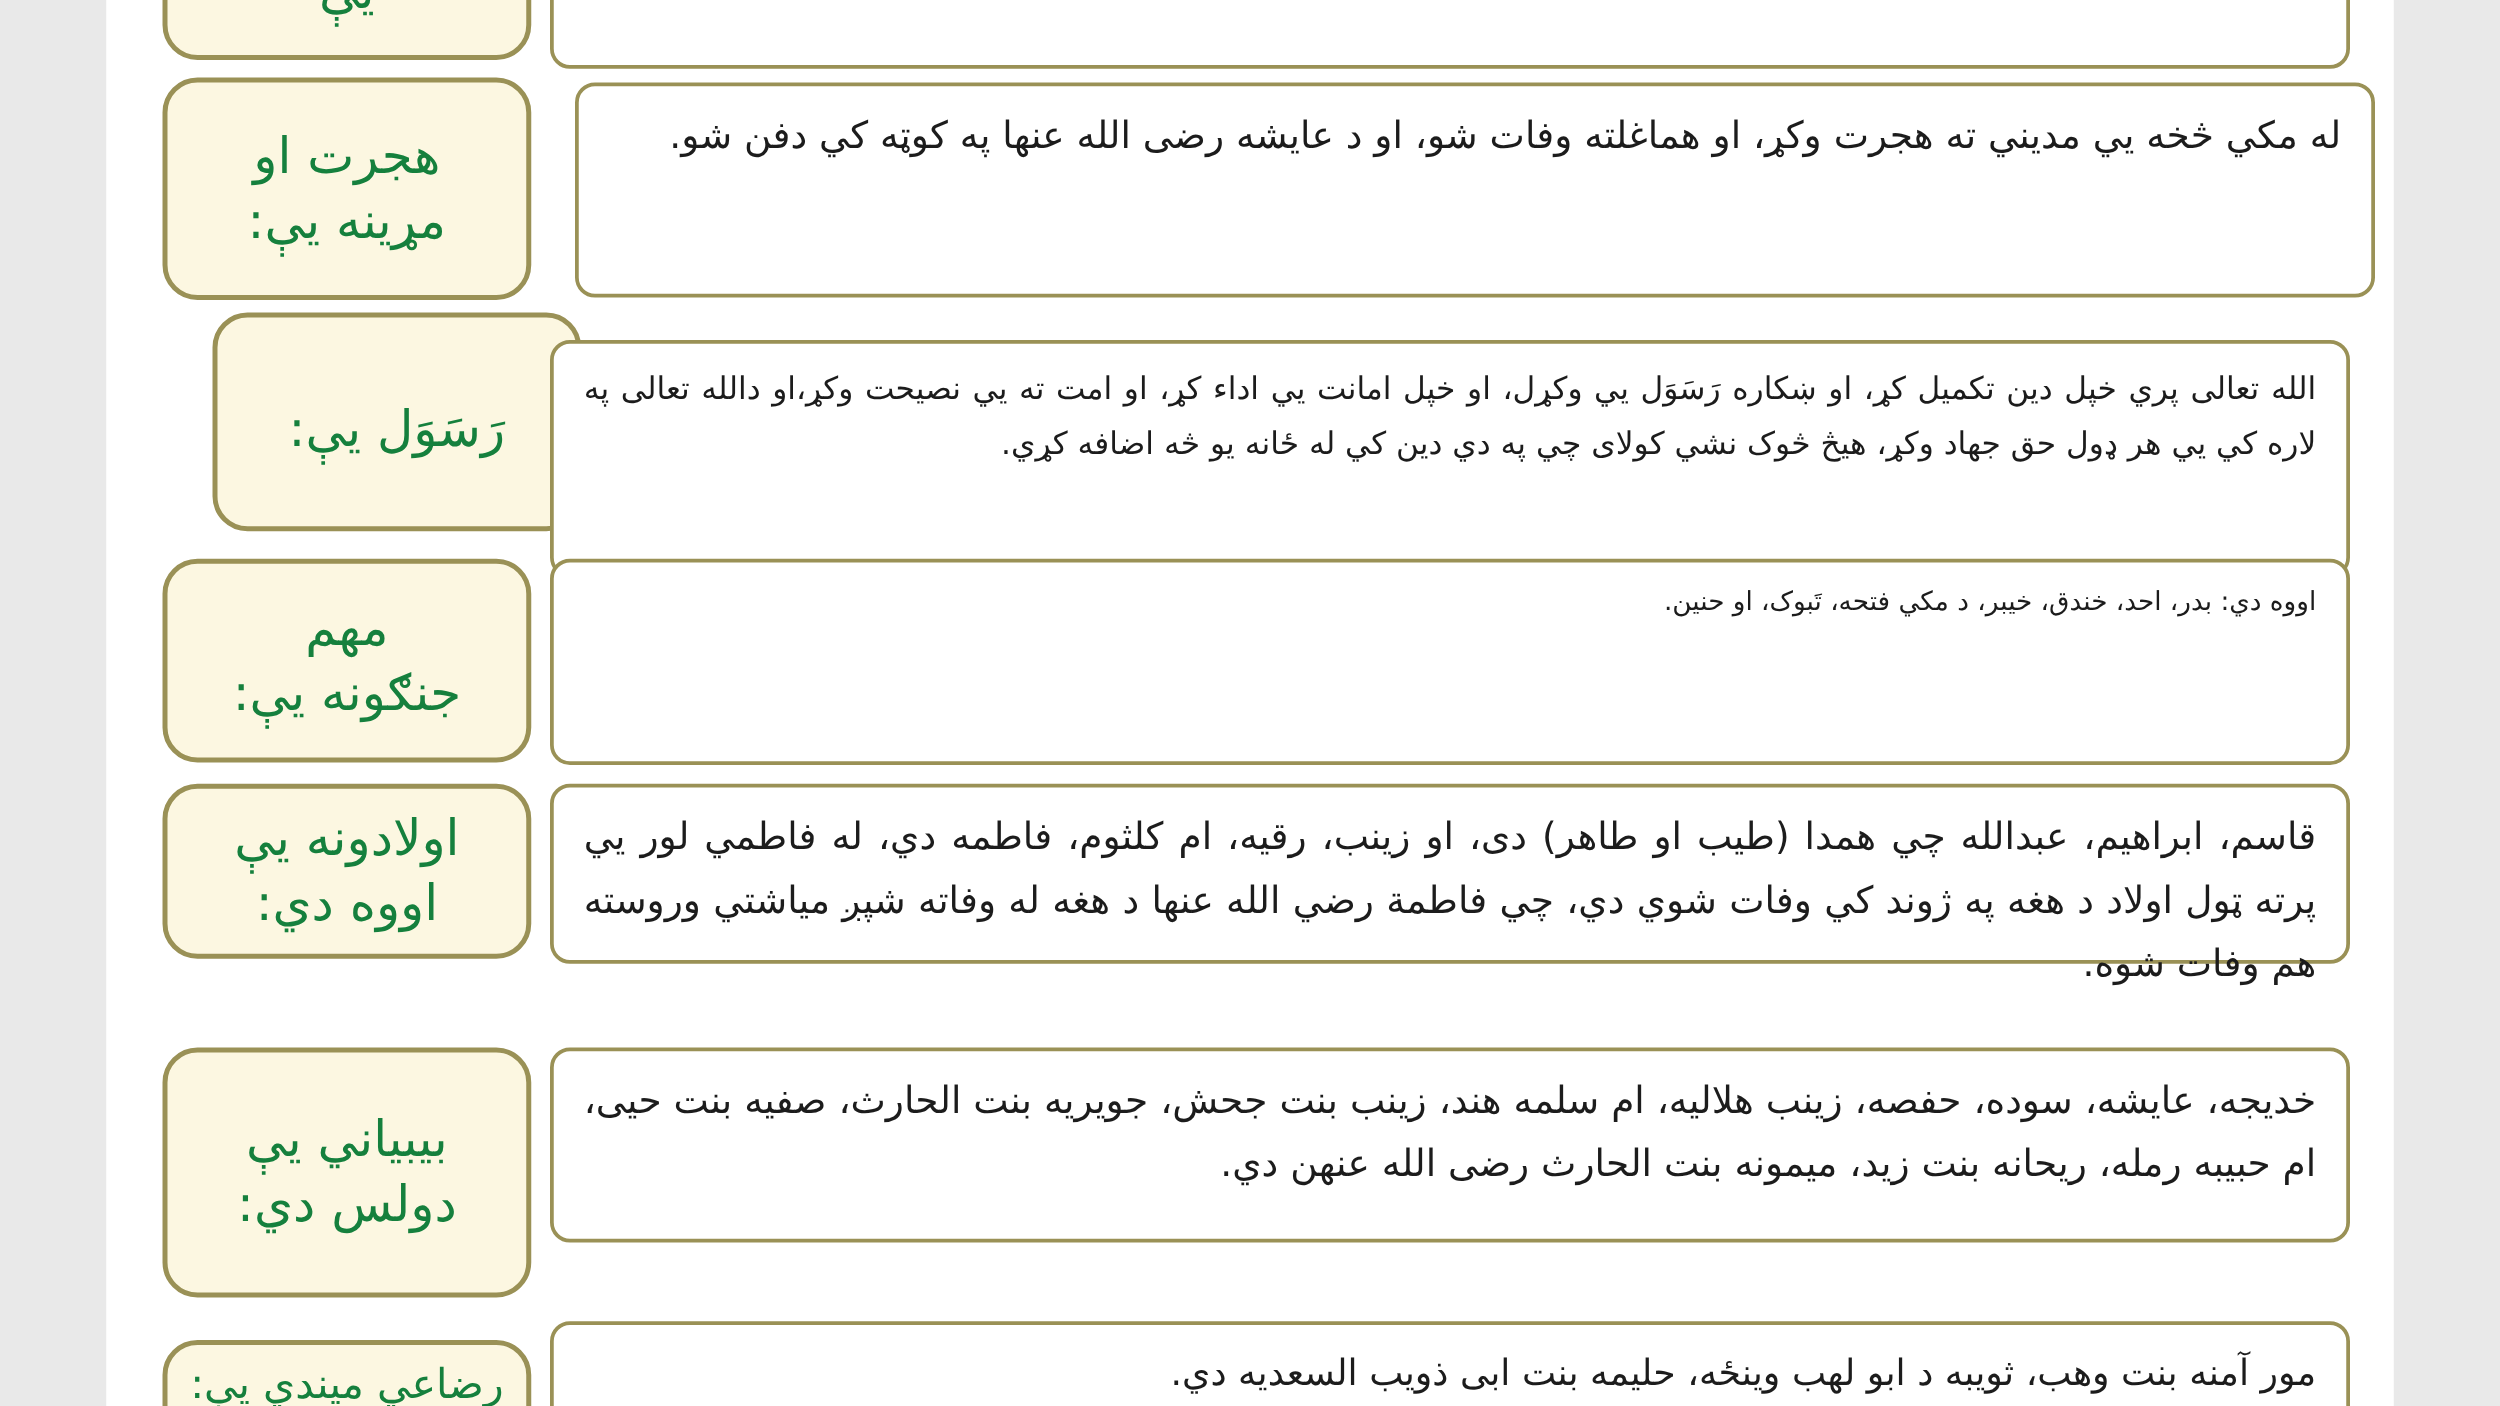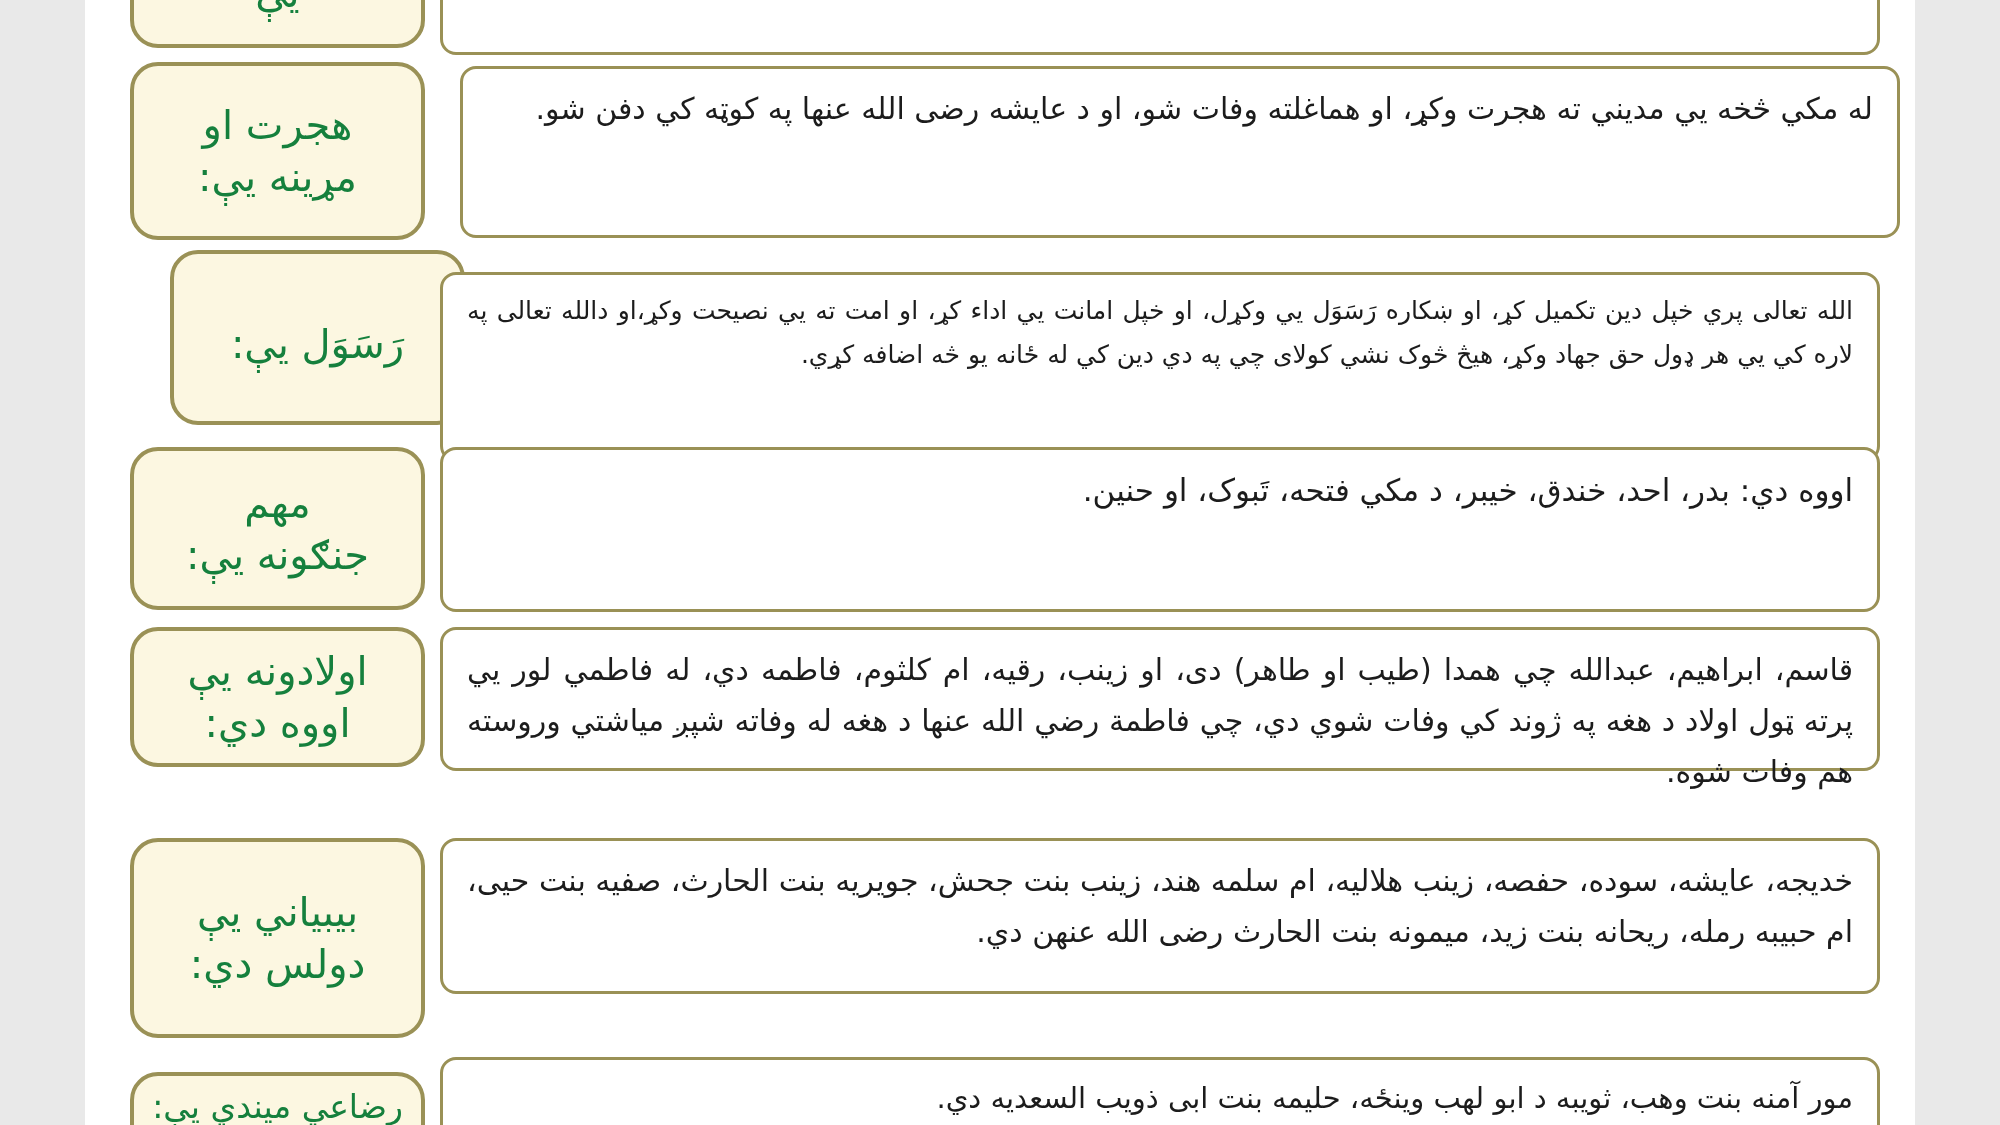--- a/index.html
+++ b/index.html
@@ -46,21 +46,21 @@
   
   .r1-label{top:-62px;height:110px;}
   .r1-content{top:-80px;height:135px;}
   .r2-label{top:62px;height:178px;}
   .r2-content{top:66px;height:172px;margin-left:20px;}
   .r3-label{top:250px;height:175px;align-items:center;padding-top:12px;margin-left:40px;}
   .r3-content{top:248px;height:190px;margin-top:24px;}
   .r3-content .content-text{font-size:25px;line-height:1.75;}
   .r4-label{top:447px;height:163px;}
   .r4-content{top:447px;height:165px;}
-  .r4-content .content-text{font-size:31px;}
+  .r4-content .content-text{font-size:21px;}
   .r5-label{top:627px;height:140px;}
   .r5-content{top:627px;height:144px;}
   .r6-label{top:838px;height:200px;}
   .r6-content{top:838px;height:156px;}
   .r7-label{top:1072px;height:140px;align-items:flex-start;padding-top:10px;}
   .r7-label .label-text{font-size:33px;}
   .r7-content{top:1057px;height:130px;}
   .r7-content .content-text{font-size:29px;}
 </style>
 </head>

